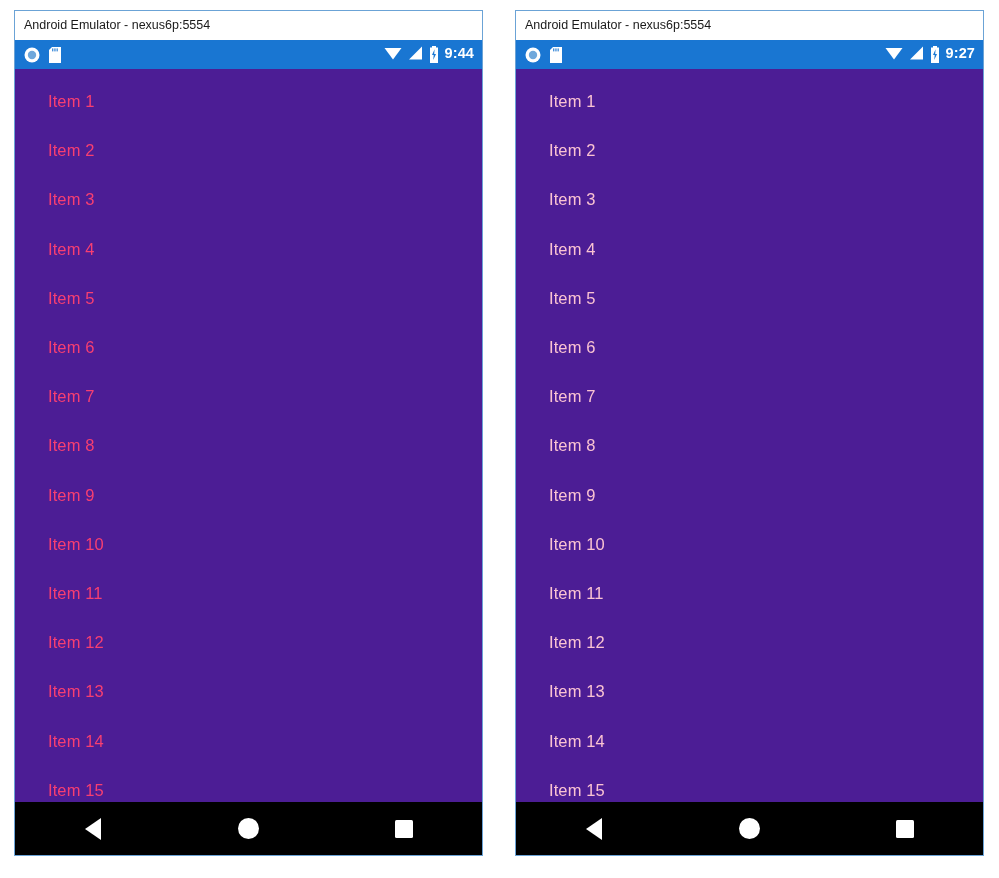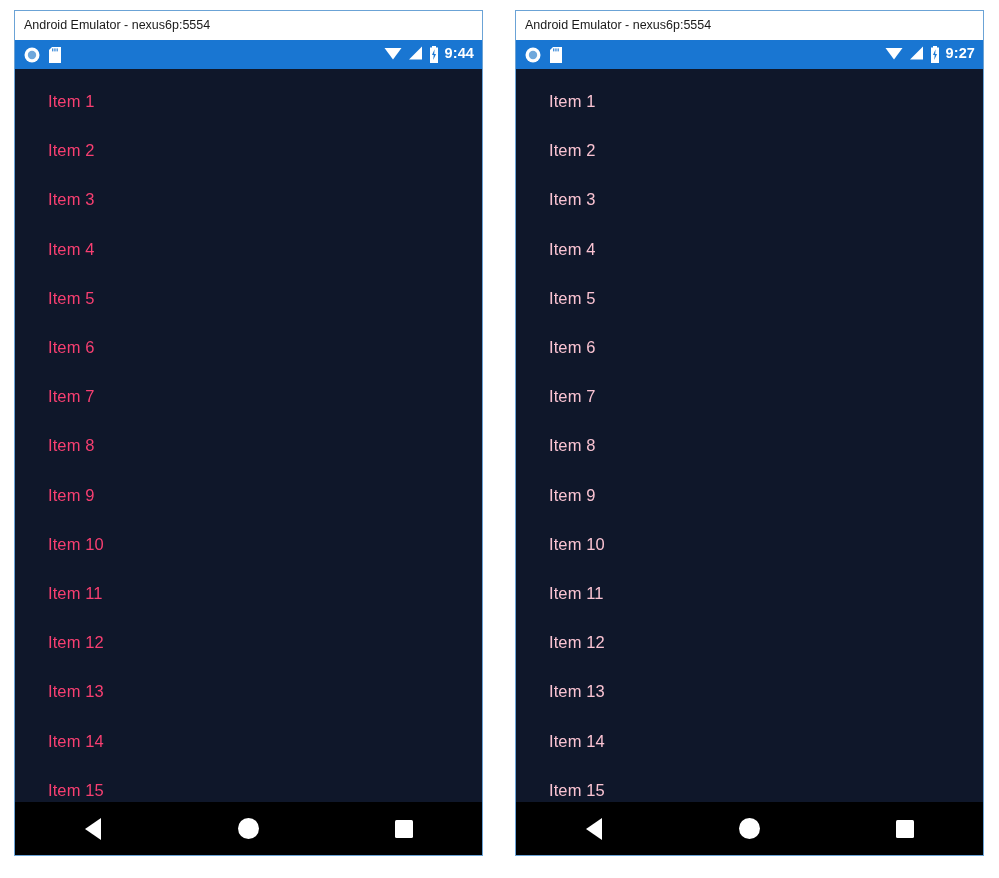--- a/index.html
+++ b/index.html
@@ -76,21 +76,21 @@
   .icon-rec   { width: 16px; height: 16px; display:block; }
   .icon-sd    { width: 12px; height: 16px; display:block; }
   .icon-wifi  { width: 18px; height: 14px; display:block; }
   .icon-sig   { width: 15px; height: 14px; display:block; }
   .icon-batt  { width: 10px; height: 17px; display:block; }
 
   
   .screen {
     flex: 1 1 auto;
     position: relative;
-    background: #0f172a;
+    background: #4c1d95;
     overflow: hidden;
   }
   .list {
     position: absolute;
     left: 0; top: 0; right: 0; bottom: 0;
     padding-top: 8px;
   }
   .list-item {
     height: 49.2px;
     display: flex;

